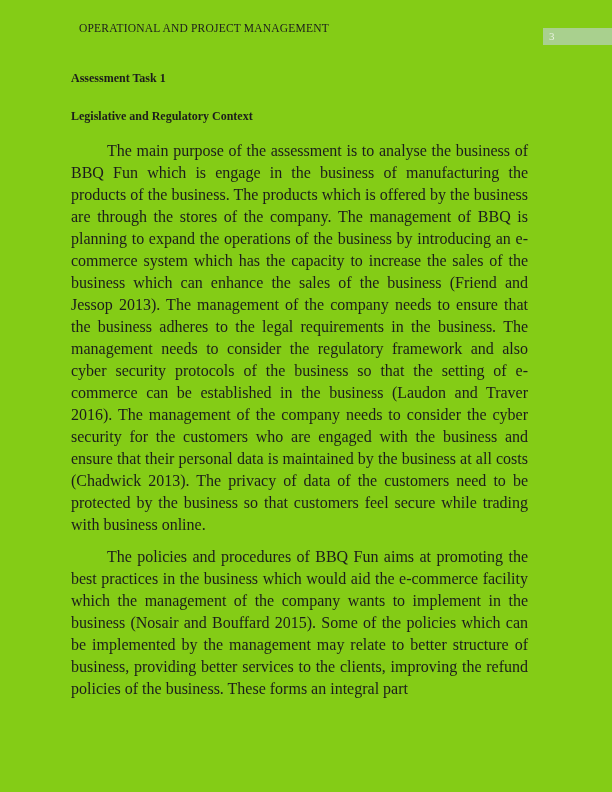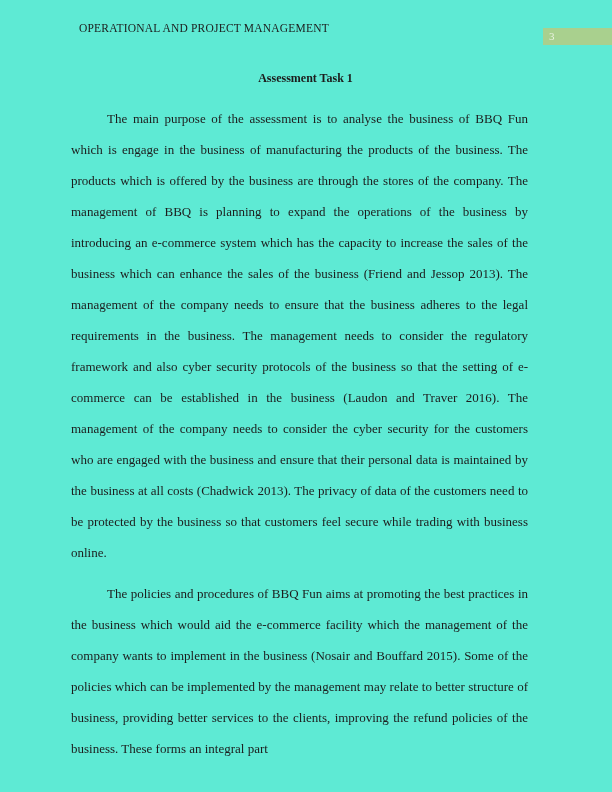--- a/index.html
+++ b/index.html
@@ -4,21 +4,21 @@
 <style>
   html, body {
     margin: 0;
     padding: 0;
     background: #ffffff;
   }
   .page {
     position: relative;
     width: 612px;
     height: 792px;
-    background: #5eead4;
+    background: #84cc16;
     font-family: "Liberation Serif", serif;
     color: #1c1c1c;
     overflow: hidden;
   }
   .running-head {
     position: absolute;
     left: 79px;
     top: 22px;
     font-size: 11.5px;
     letter-spacing: 0.2px;
@@ -41,44 +41,44 @@
     position: absolute;
     left: 71px;
     top: 65px;
     width: 469px;
   }
   .content .doc-heading {
     font-size: 12px;
     font-weight: bold;
     margin: 0 0 10px 0;
     line-height: 27.6px;
-    text-align: center;
   }
   .content .doc-para {
-    font-size: 13px;
+    font-size: 16px;
     margin: 0 12px 10px 0;
-    line-height: 31px;
+    line-height: 22px;
     text-align: justify;
     text-indent: 36px;
   }
 </style>
 </head>
 <body>
 
 <div class="page" style="color: rgb(28, 28, 28);">
 
   <div class="running-head">OPERATIONAL AND PROJECT MANAGEMENT</div>
 
   <div class="page-badge" style="background: rgb(169, 208, 142); color: rgb(233, 242, 224);">
     <span class="num">3</span>
   </div>
 
   <div class="content">
     <h2 class="doc-heading">Assessment Task 1</h2>
 
+    <h2 class="doc-heading">Legislative and Regulatory Context</h2>
 
     <p class="doc-para">The main purpose of the assessment is to analyse the business of BBQ Fun which is engage in the business of manufacturing the products of the business. The products which is offered by the business are through the stores of the company. The management of BBQ is planning to expand the operations of the business by introducing an e-commerce system which has the capacity to increase the sales of the business which can enhance the sales of the business (Friend and Jessop 2013). The management of the company needs to ensure that the business adheres to the legal requirements in the business. The management needs to consider the regulatory framework and also cyber security protocols of the business so that the setting of e-commerce can be established in the business (Laudon and Traver 2016). The management of the company needs to consider the cyber security for the customers who are engaged with the business and ensure that their personal data is maintained by the business at all costs (Chadwick 2013). The privacy of data of the customers need to be protected by the business so that customers feel secure while trading with business online.</p>
 
 
     <p class="doc-para">The policies and procedures of BBQ Fun aims at promoting the best practices in the business which would aid the e-commerce facility which the management of the company wants to implement in the business (Nosair and Bouffard 2015). Some of the policies which can be implemented by the management may relate to better structure of business, providing better services to the clients, improving the refund policies of the business. These forms an integral part</p>
   </div>
 
 </div>
 
 </body></html>

